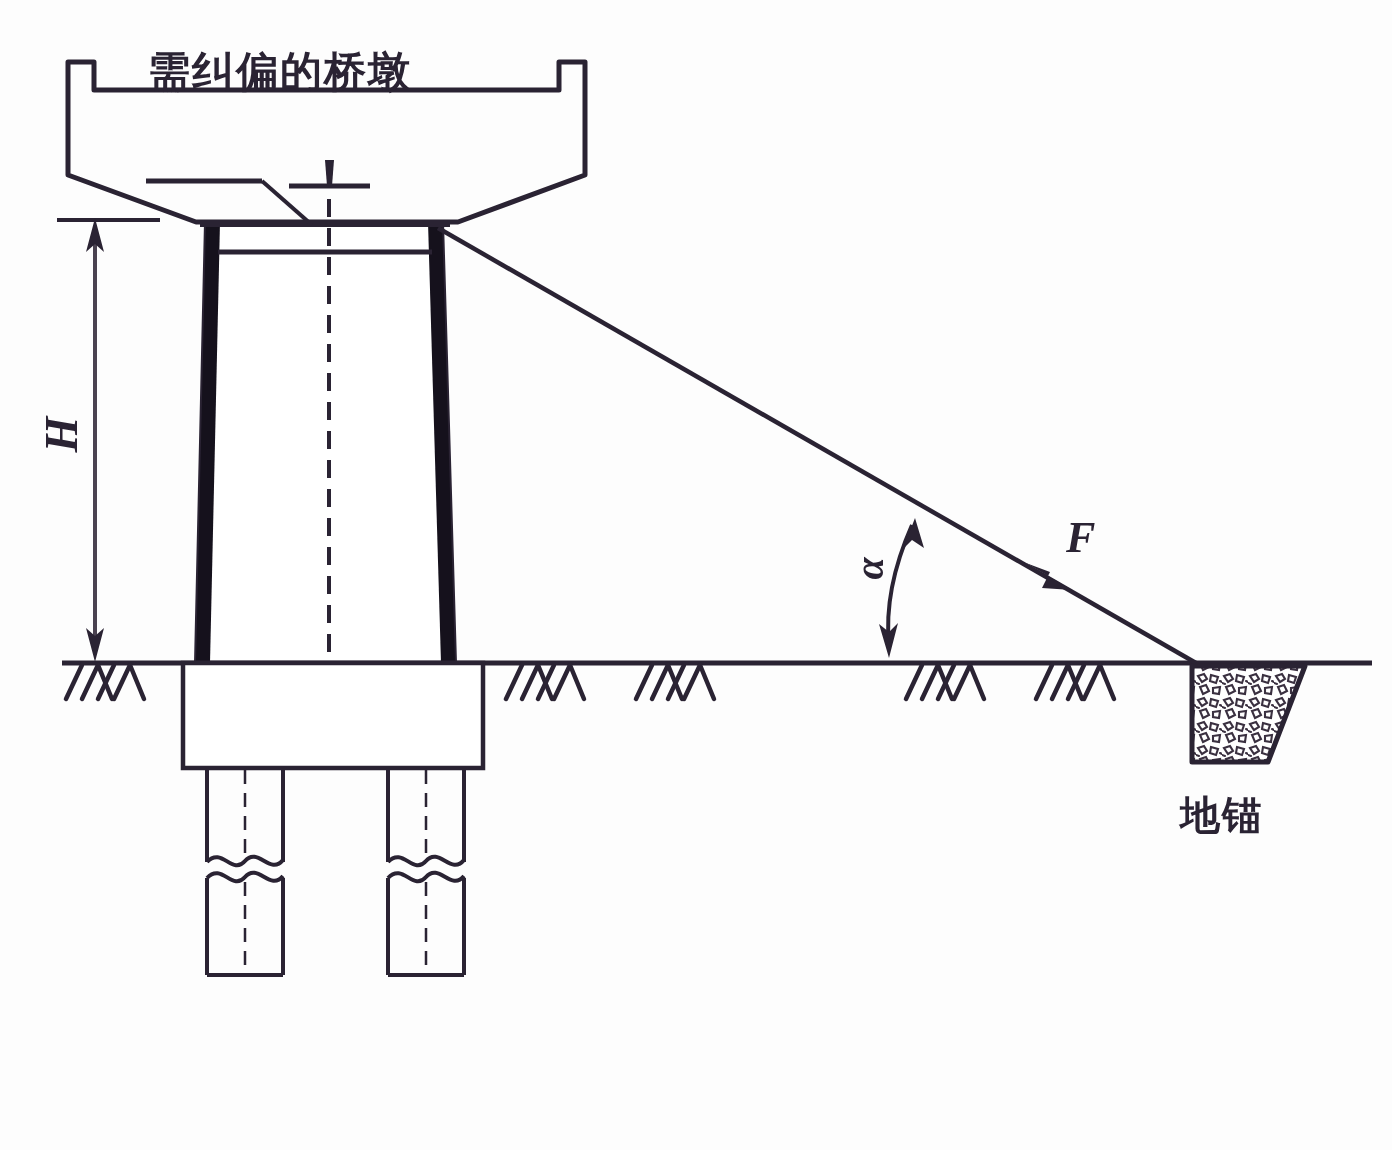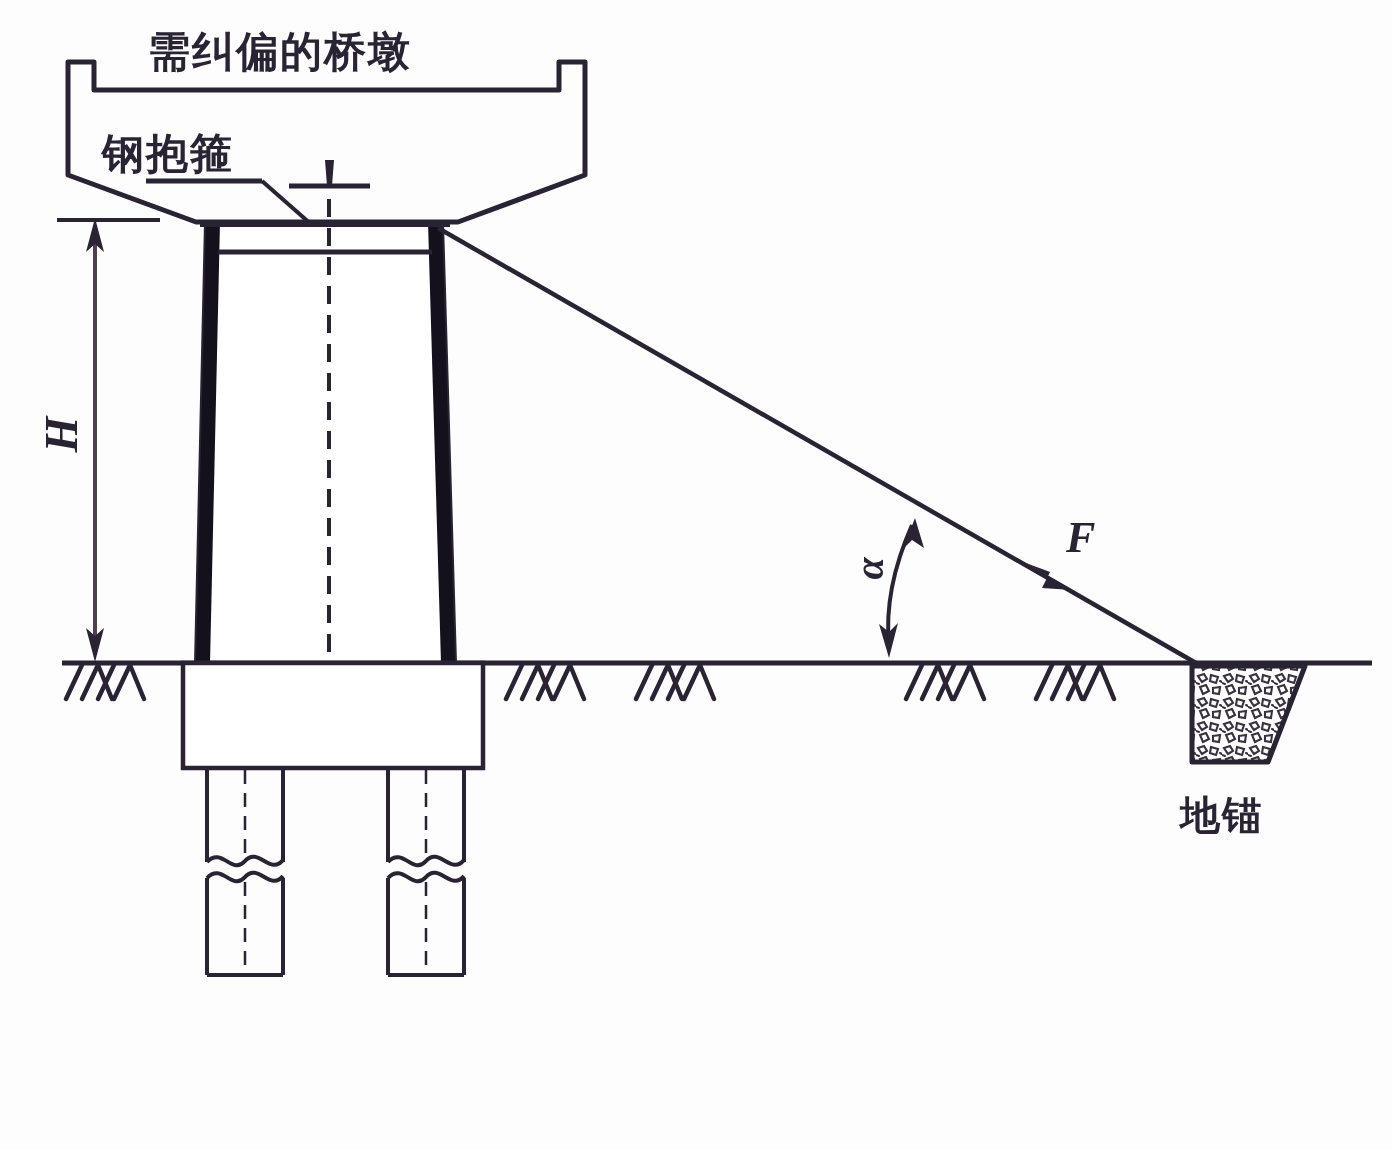--- a/index.html
+++ b/index.html
@@ -28,21 +28,21 @@
     white-space: nowrap;
     color: #2a2333;
     font-weight: 700;
   }
   .cjk {
     font-family: "DejaVu Sans", "Liberation Sans", sans-serif;
     font-weight: 700;
     letter-spacing: 2px;
   }
   #label-pier {
-    left: 148px; top: 24px;
+    left: 148px; top: 44px;
     font-size: 42px;
   }
   #label-hoop {
     left: 102px; top: 126px;
     font-size: 42px;
   }
   #label-anchor {
     left: 1180px; top: 788px;
     font-size: 40px;
   }
@@ -218,21 +218,20 @@
 
     <g>
       <path d="M912,525 C890,575 886,615 889,645" fill="none" stroke="#2a2333" stroke-width="4"></path>
       <path d="M915,518 L924,548 L912,540 L903,549 Z" fill="#2a2333"></path>
       <path d="M889,658 L879,624 L889,632 L898,623 Z" fill="#2a2333"></path>
     </g>
   </svg>
 
   <div class="lbl cjk" id="label-pier">需纠偏的桥墩</div>
 
-  <div class="lbl cjk" id="label-hoop">钢抱箍</div>
 
   <div class="lbl cjk" id="label-anchor">地锚</div>
 
   <div class="lbl math" id="label-H">H</div>
 
   <div class="lbl math" id="label-alpha">α</div>
 
   <div class="lbl math" id="label-F">F</div>
 
 </div>

